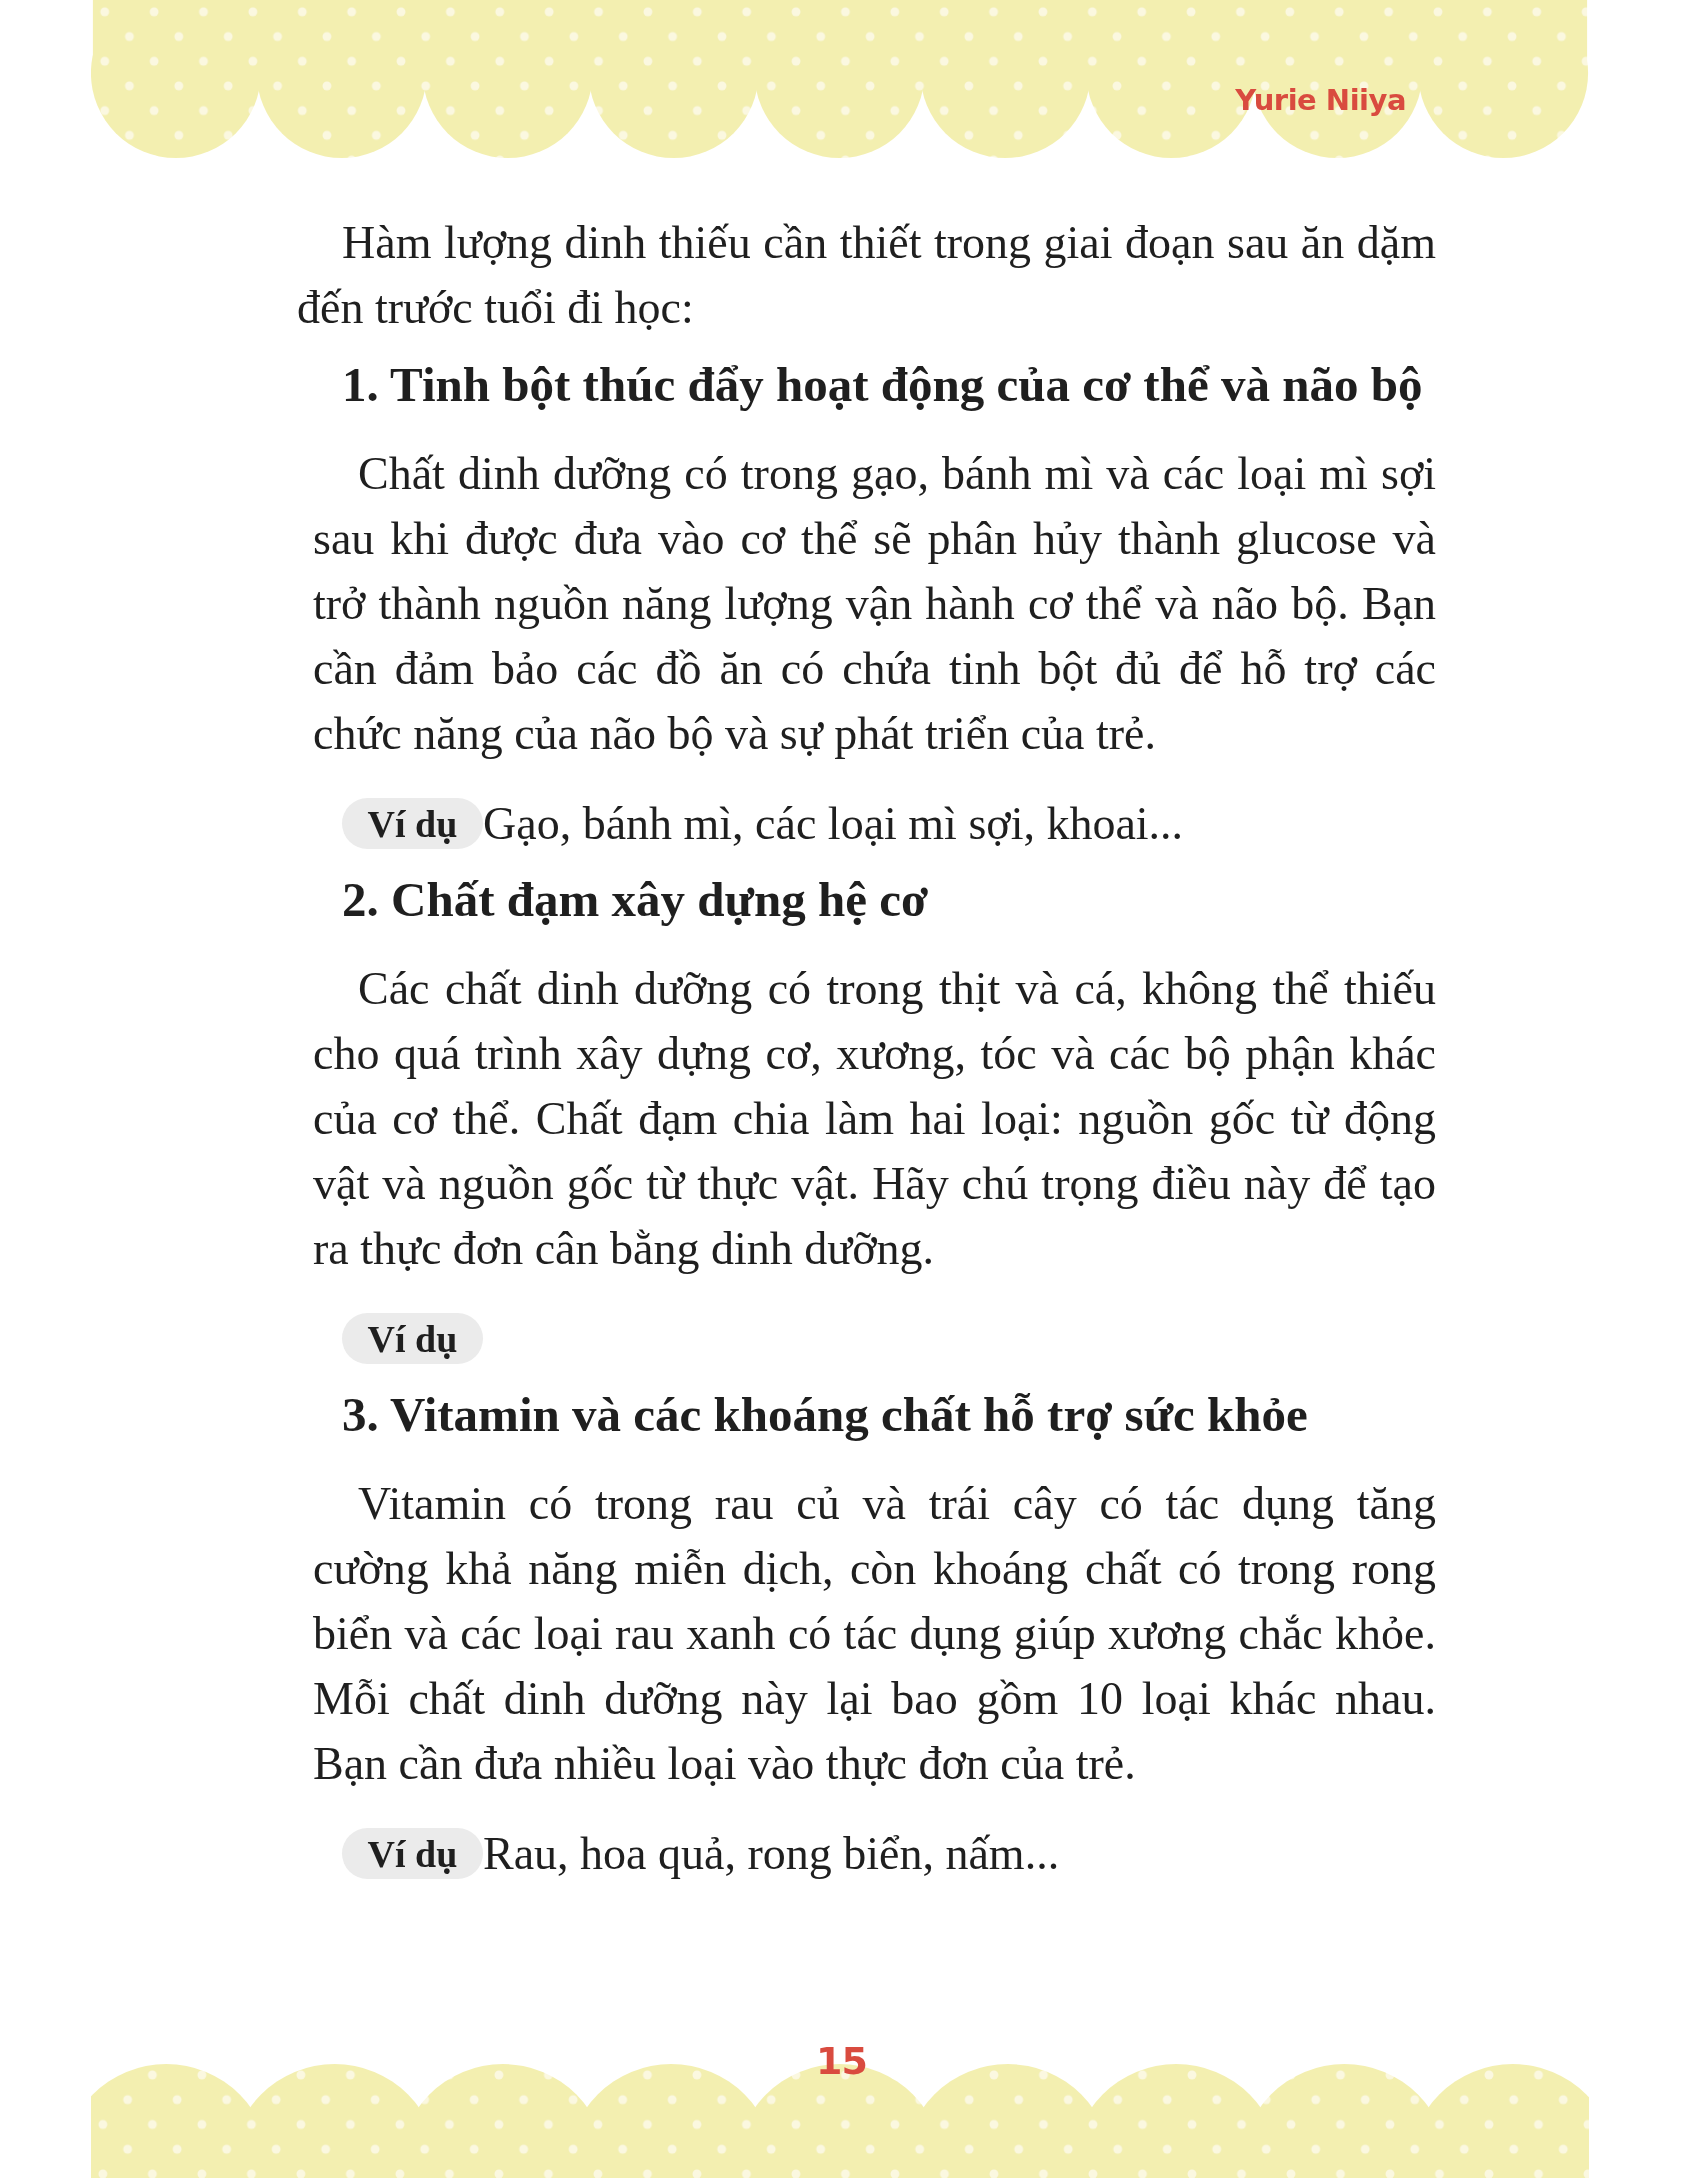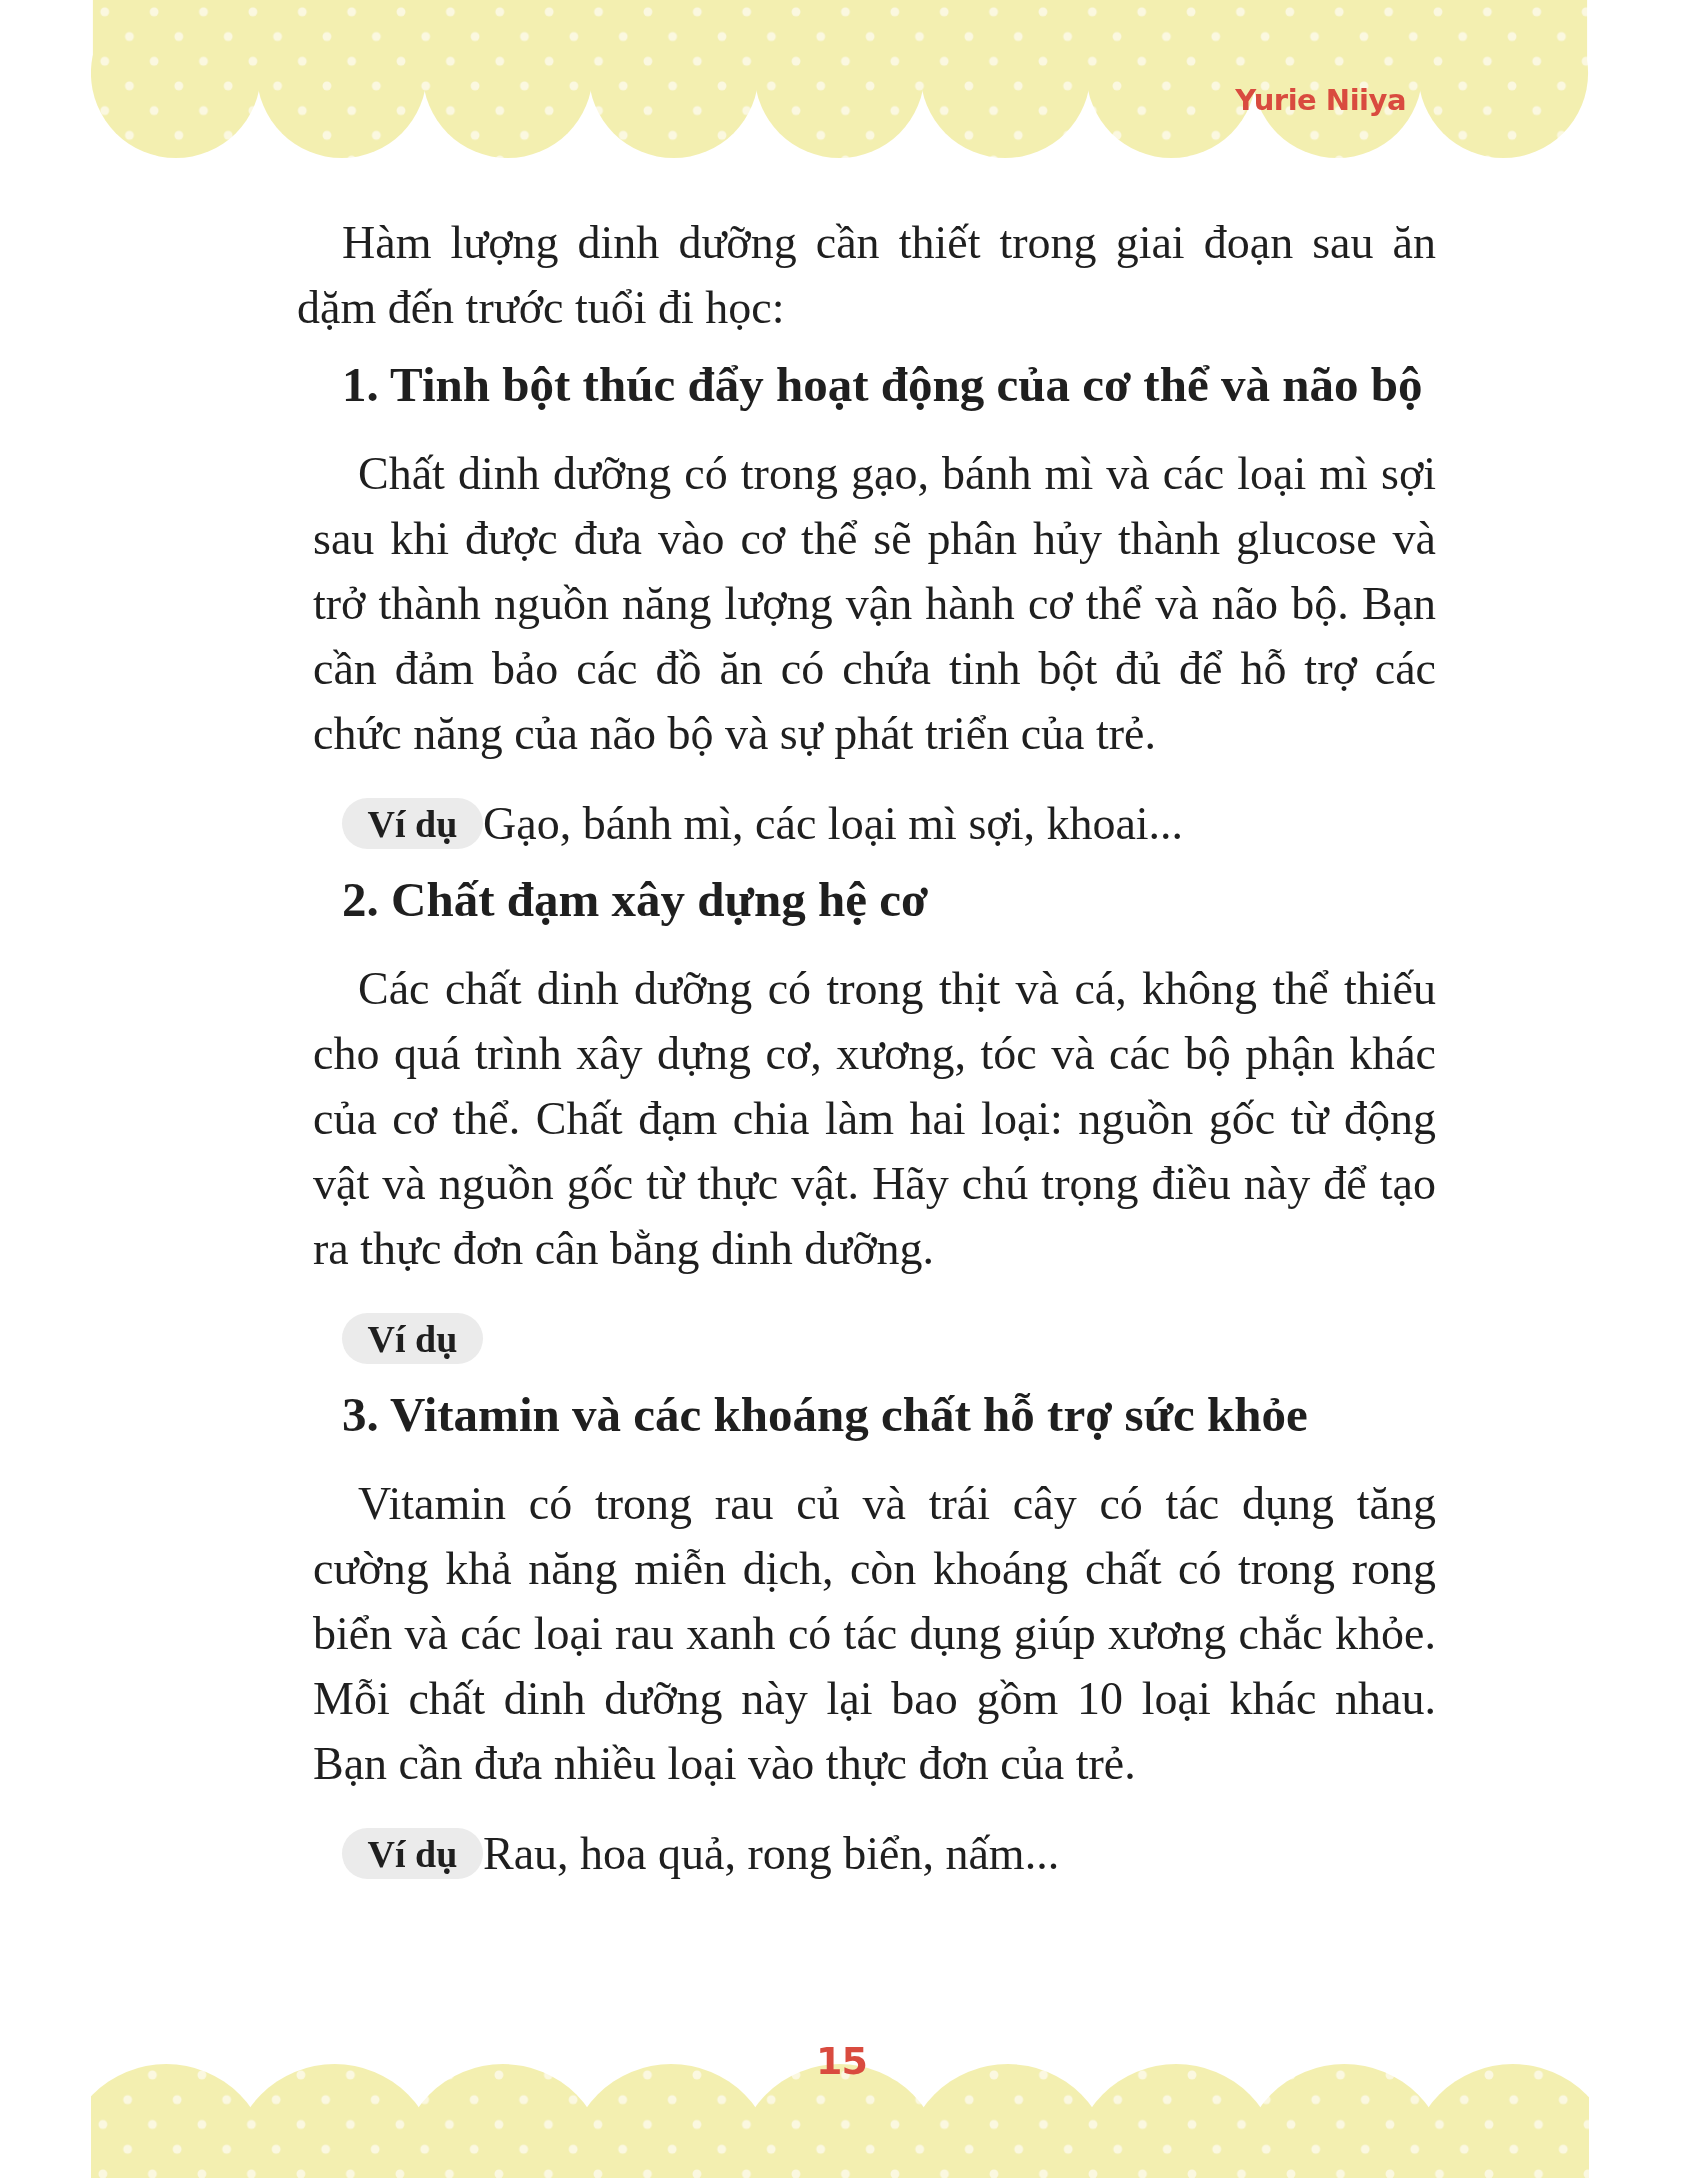--- a/index.html
+++ b/index.html
@@ -119,21 +119,21 @@
     <circle cx="924" cy="74" r="86"></circle>
     <circle cx="1092" cy="74" r="86"></circle>
     <circle cx="1260" cy="74" r="86"></circle>
     <circle cx="1428" cy="74" r="86"></circle>
   </g>
 </svg>
 
 <div class="author">Yurie Niiya</div>
 
 <main class="content">
-  <p class="intro">Hàm lượng dinh dưỡng cần thiết trong giai đoạn sau ăn dặm đến trước tuổi đi học:</p>
+  <p class="intro">Hàm lượng dinh thiếu cần thiết trong giai đoạn sau ăn dặm đến trước tuổi đi học:</p>
 
   <section>
     <h2 class="section-heading">1. Tinh bột thúc đẩy hoạt động của cơ thể và não bộ</h2>
     <p class="section-body">Chất dinh dưỡng có trong gạo, bánh mì và các loại mì sợi sau khi được đưa vào cơ thể sẽ phân hủy thành glucose và trở thành nguồn năng lượng vận hành cơ thể và não bộ. Bạn cần đảm bảo các đồ ăn có chứa tinh bột đủ để hỗ trợ các chức năng của não bộ và sự phát triển của trẻ.</p>
     <div class="example">
       <span class="badge">Ví dụ</span>
       <span class="example-text">Gạo, bánh mì, các loại mì sợi, khoai...</span>
     </div>
   </section>
 

